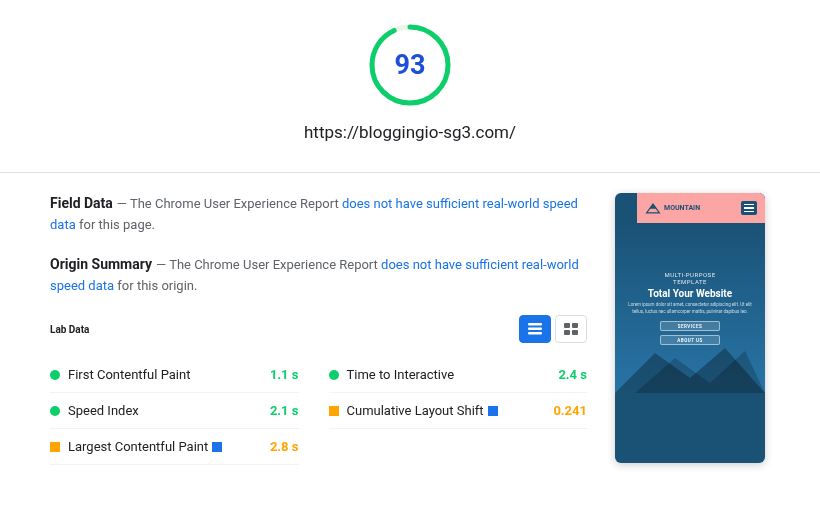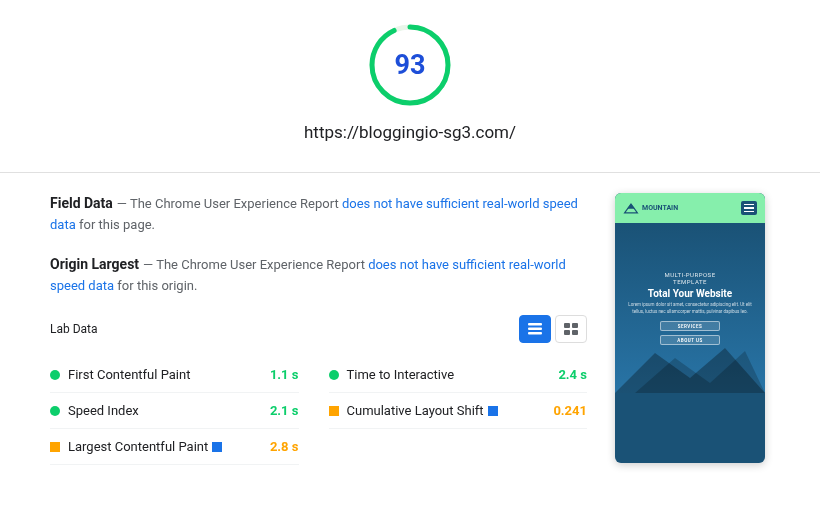--- a/index.html
+++ b/index.html
@@ -141,22 +141,22 @@
 
     .lab-data-header {
       display: flex;
       align-items: center;
       justify-content: space-between;
       margin-bottom: 14px;
       margin-top: 20px;
     }
 
     .lab-data-title {
-      font-size: 12px;
-      font-weight: 400;
+      font-size: 10px;
+      font-weight: 700;
       color: #202124;
     }
 
     .view-toggle {
       display: flex;
       gap: 4px;
     }
 
     .toggle-btn {
       width: 32px;
@@ -226,26 +226,27 @@
       background: #1a5276;
       border-radius: 6px;
       overflow: hidden;
       width: 150px;
       height: 270px;
       position: relative;
       box-shadow: 0 2px 8px rgba(0,0,0,0.2);
     }
 
     .preview-nav {
-      background: #86efac;
+      background: #fca5a5;
       height: 30px;
       display: flex;
       align-items: center;
       padding: 0 8px;
       justify-content: space-between;
+      margin-left: 22px;
     }
 
     .preview-logo-text {
       font-size: 7px;
       font-weight: 700;
       color: #1a5276;
       display: flex;
       align-items: center;
       gap: 3px;
     }
@@ -352,21 +353,21 @@
 
     <div class="field-data-section">
       <span class="section-title">Field Data</span>
       <span class="section-dash"> — </span>
       <span class="section-text" style="display:inline;">
         The Chrome User Experience Report <a class="link-blue">does not have sufficient real-world speed data</a> for this page.
       </span>
     </div>
 
     <div class="origin-section">
-      <span class="section-title">Origin Largest</span>
+      <span class="section-title">Origin Summary</span>
       <span class="section-dash"> — </span>
       <span class="section-text" style="display:inline;">
         The Chrome User Experience Report <a class="link-blue">does not have sufficient real-world speed data</a> for this origin.
       </span>
     </div>
 
     <div class="lab-data-header">
       <span class="lab-data-title">Lab Data</span>
       <div class="view-toggle">
         <div class="toggle-btn active">

